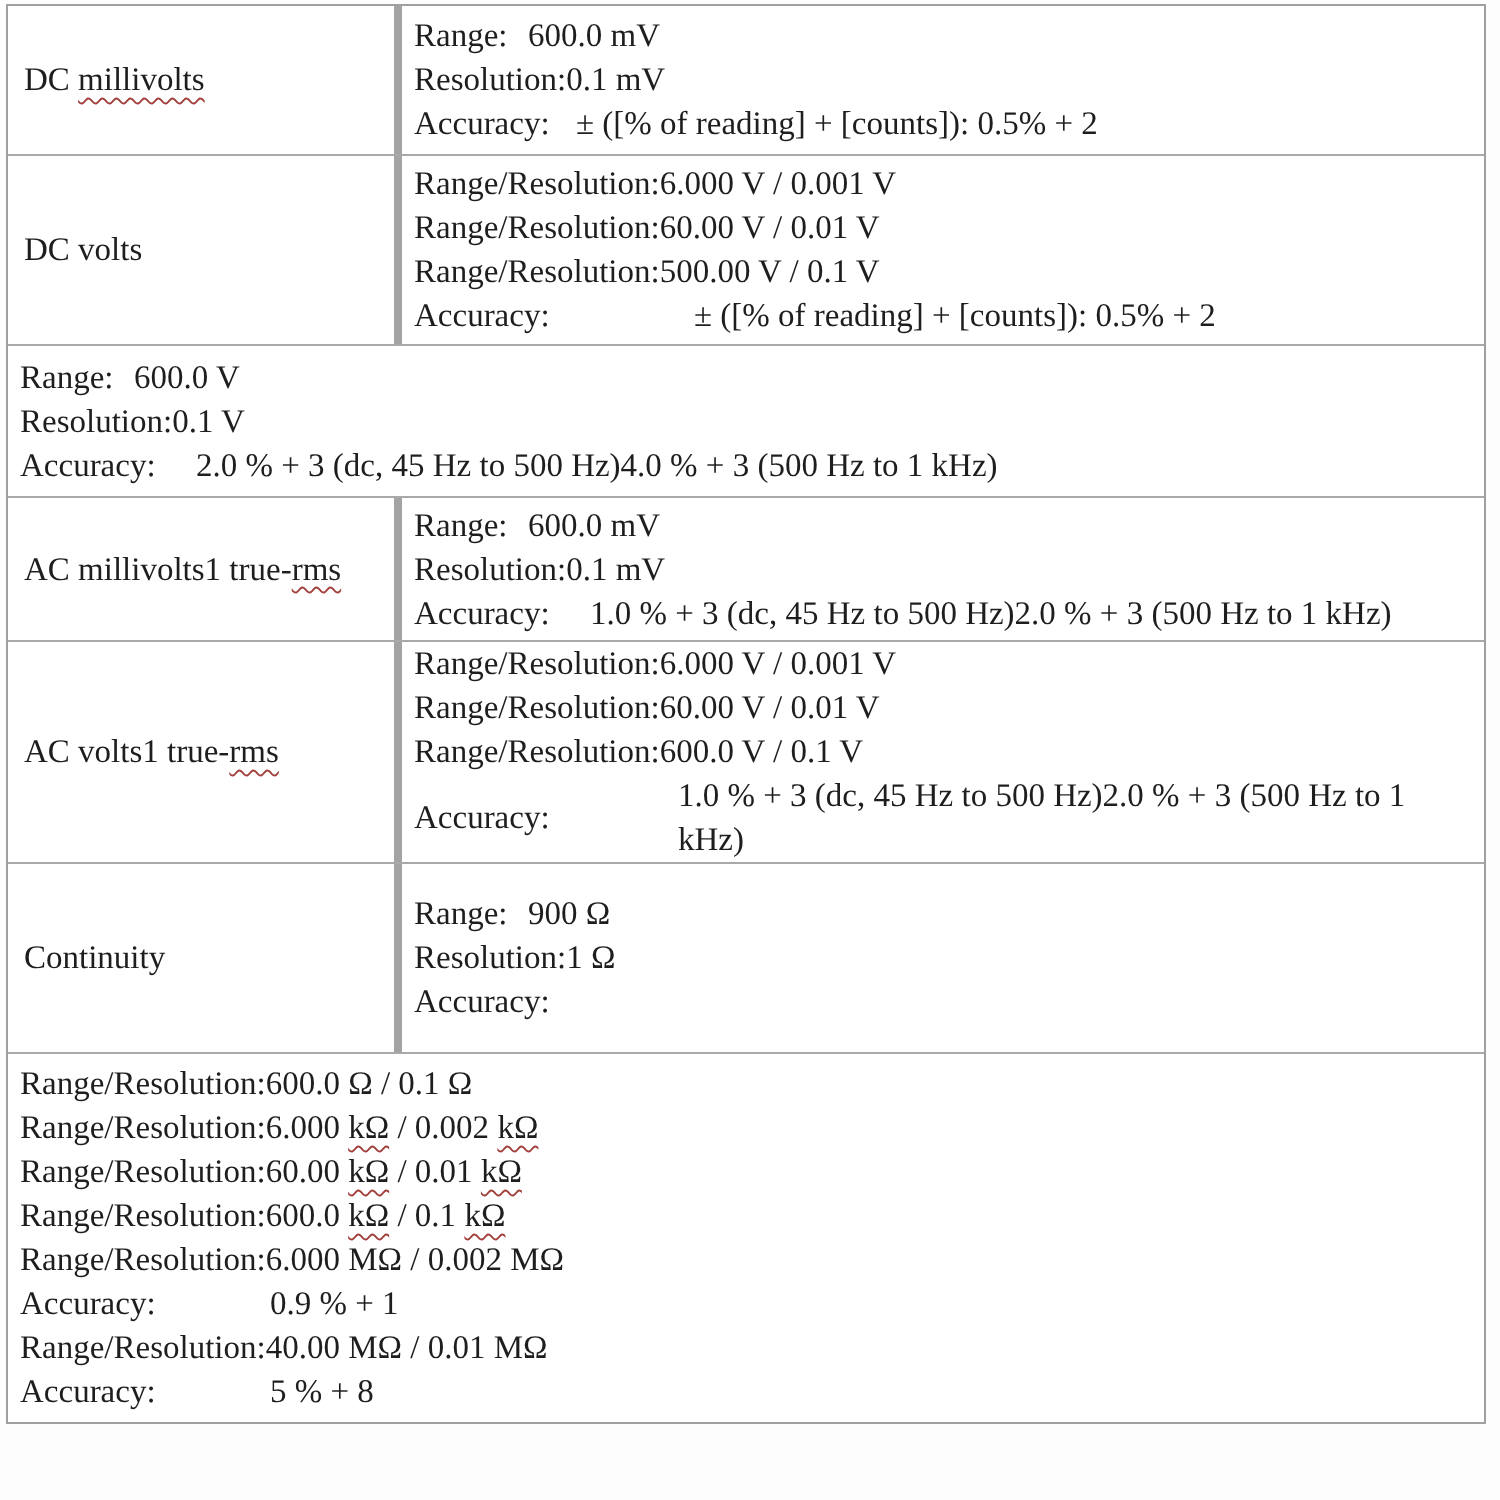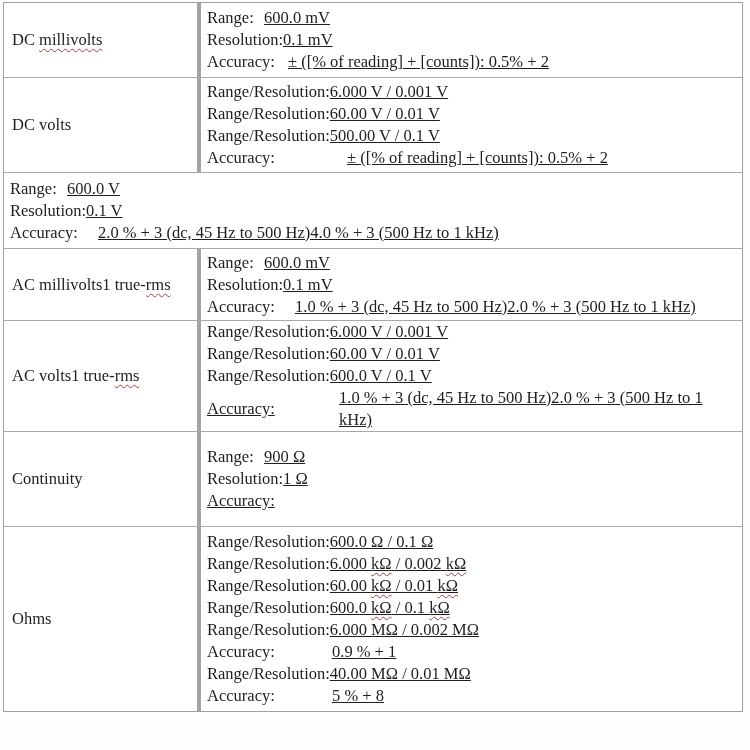--- a/index.html
+++ b/index.html
@@ -39,21 +39,21 @@
   }
   .cell-content{
     flex:1;
     display:flex;
     flex-direction:column;
     justify-content:center;
     padding-left:6px;
     padding-right:4px;
     box-sizing:border-box;
   }
-  .ln{line-height:22px;white-space:nowrap;text-decoration:underline;}
+  .ln{line-height:22px;white-space:nowrap;}
   .ln.flex{display:flex;align-items:center;white-space:normal;}
   .ln.flex .v{flex:1;white-space:normal;line-height:22px;}
   .k{display:inline-block;white-space:pre;}
   .k58{width:57px;}
   .ka1{width:81px;}
   .ka2{width:140px;}
   .ka34{width:88px;}
   .ka5{width:132px;flex:0 0 132px;}
   .ka6{width:80px;flex:0 0 80px;}
   .ka7{width:125px;}
@@ -137,23 +137,20 @@
     <div class="cell-content">
       <div class="ln"><span class="k k58">Range:</span><span class="v">900 Ω</span></div>
       <div class="ln"><span class="k">Resolution:</span><span class="v">1 Ω</span></div>
       <div class="ln flex">
           <span class="k ka6">Accuracy:</span>
         </div>
     </div>
   </div>
 
   <div class="row r7">
-    <div class="cell-label">
-      <span><span>Ohms</span></span>
-    </div>
     <div class="cell-content">
       <div class="ln"><span class="k">Range/Resolution:</span><span class="v">600.0 Ω / 0.1 Ω</span></div>
       <div class="ln"><span class="k">Range/Resolution:</span><span class="v"><span>6.000 </span><span class="wavy">kΩ</span><span> / 0.002 </span><span class="wavy">kΩ</span></span></div>
       <div class="ln"><span class="k">Range/Resolution:</span><span class="v"><span>60.00 </span><span class="wavy">kΩ</span><span> / 0.01 </span><span class="wavy">kΩ</span></span></div>
       <div class="ln"><span class="k">Range/Resolution:</span><span class="v"><span>600.0 </span><span class="wavy">kΩ</span><span> / 0.1 </span><span class="wavy">kΩ</span></span></div>
       <div class="ln"><span class="k">Range/Resolution:</span><span class="v">6.000 MΩ / 0.002 MΩ</span></div>
       <div class="ln"><span class="k ka7">Accuracy:</span><span class="v">0.9 % + 1</span></div>
       <div class="ln"><span class="k">Range/Resolution:</span><span class="v">40.00 MΩ / 0.01 MΩ</span></div>
       <div class="ln"><span class="k ka7">Accuracy:</span><span class="v">5 % + 8</span></div>
     </div>

